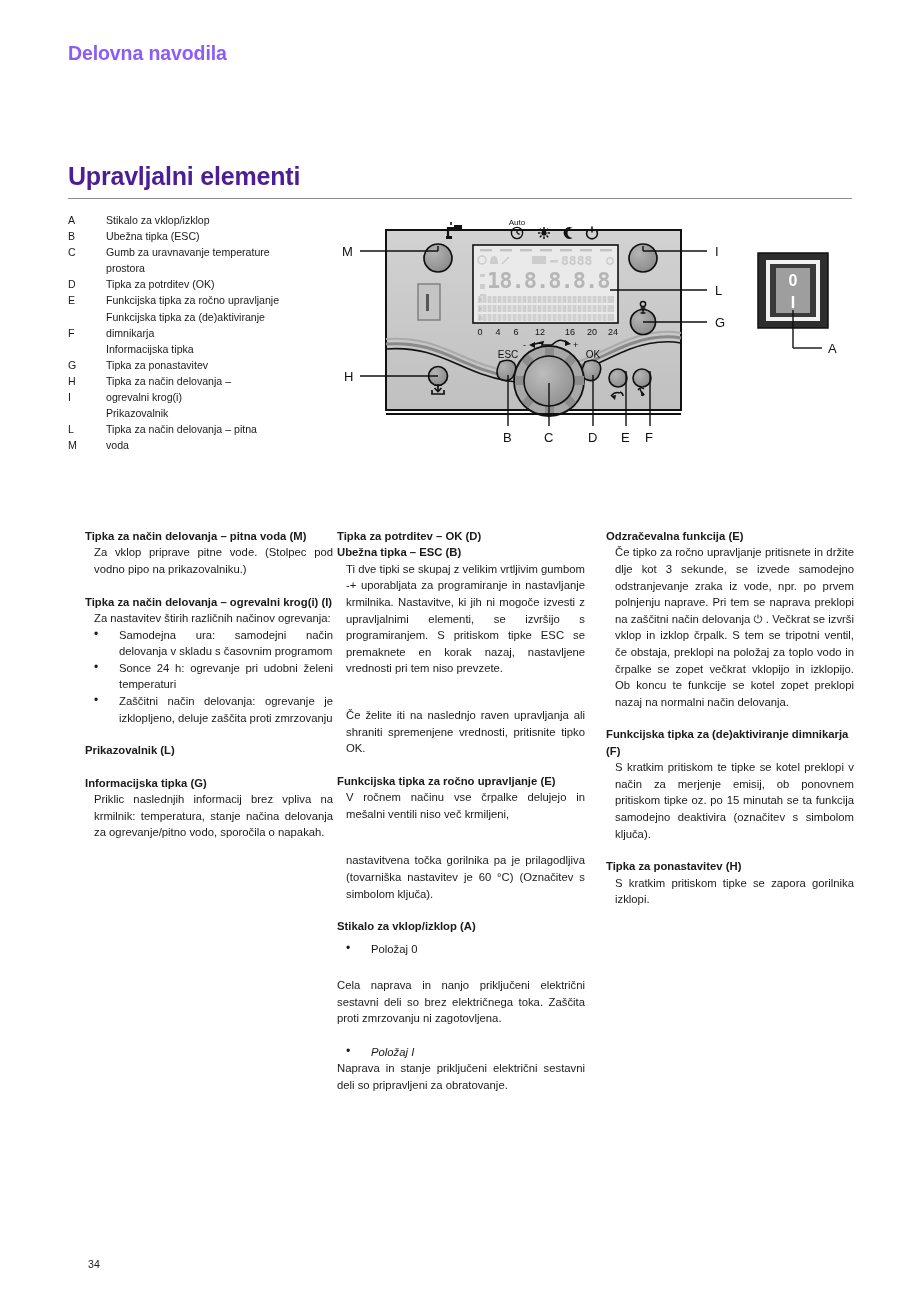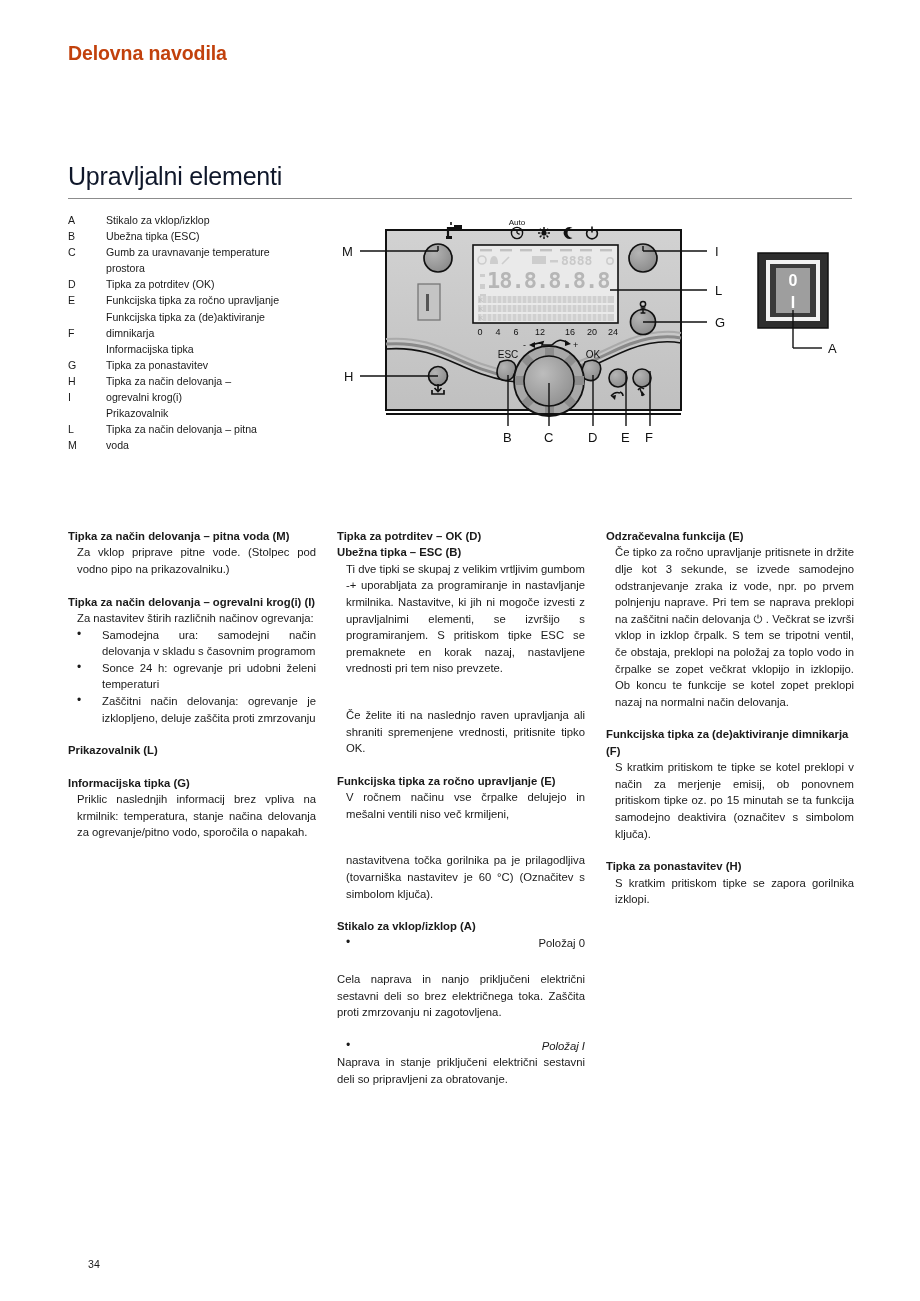--- a/index.html
+++ b/index.html
@@ -9,27 +9,27 @@
     font-family: "Liberation Sans", sans-serif;
     color: #1a1a1a;
     overflow: hidden;
   }
   .page { position: relative; width: 920px; height: 1301px; }
 
   
   .running-head {
     position: absolute; left: 68px; top: 42px;
     font-size: 19.5px; font-weight: bold; letter-spacing: -0.1px;
-    color: #c2410c;
+    color: #8b5cf6;
   }
 
   .section-title {
     position: absolute; left: 68px; top: 162px;
-    font-size: 25px; font-weight: normal; letter-spacing: -0.2px;
-    color: #0f172a;
+    font-size: 25px; font-weight: bold; letter-spacing: -0.2px;
+    color: #4c1d95;
     text-align: right;
   }
   .title-rule {
     position: absolute; left: 68px; top: 198px;
     width: 784px; height: 1px; background: #8c8c8c;
   }
 
   
   .legend {
     position: absolute; left: 68px; top: 212px; width: 300px;
@@ -39,21 +39,21 @@
   .legend-key { width: 38px; flex: none; }
   .legend-val { flex: 1; }
   .legend-row.cont .legend-key { visibility: hidden; }
 
   
   .device { position: absolute; left: 330px; top: 218px; width: 540px; height: 230px; }
   .device svg { display: block; }
 
   
   .col { position: absolute; top: 528px; font-size: 11.3px; line-height: 16.6px; }
-  .col-1 { left: 68px;  width: 248px; }
+  .col-1 { left: 85px;  width: 248px; }
   .col-2 { left: 337px; width: 248px; }
   .col-3 { left: 606px; width: 248px; }
 
   .blk { margin-bottom: 0; }
   .blk + .blk { margin-top: 16px; }
   h3.bh {
     font-size: 11.3px; font-weight: bold; line-height: 16.4px;
     margin: 0 0 0 0;
   }
   p.bt {
@@ -65,21 +65,21 @@
 
   ul.bl { list-style: none; margin: 0; padding: 0; }
   ul.bl li {
     position: relative; padding-left: 34px; text-align: justify;
   }
   ul.bl li::before {
     content: "\2022";
     position: absolute; left: 9px; top: -1px;
     font-size: 12px;
   }
-  ul.bl li.noj { text-align: right; }
+  ul.bl li.noj { text-align: left; margin-top: 6px; }
 
   
   .folio {
     position: absolute; left: 68px; top: 1258px;
     font-size: 10.6px; color: #1a1a1a; margin-left: 20px;
   }
 </style>
 </head>
 <body>
 

